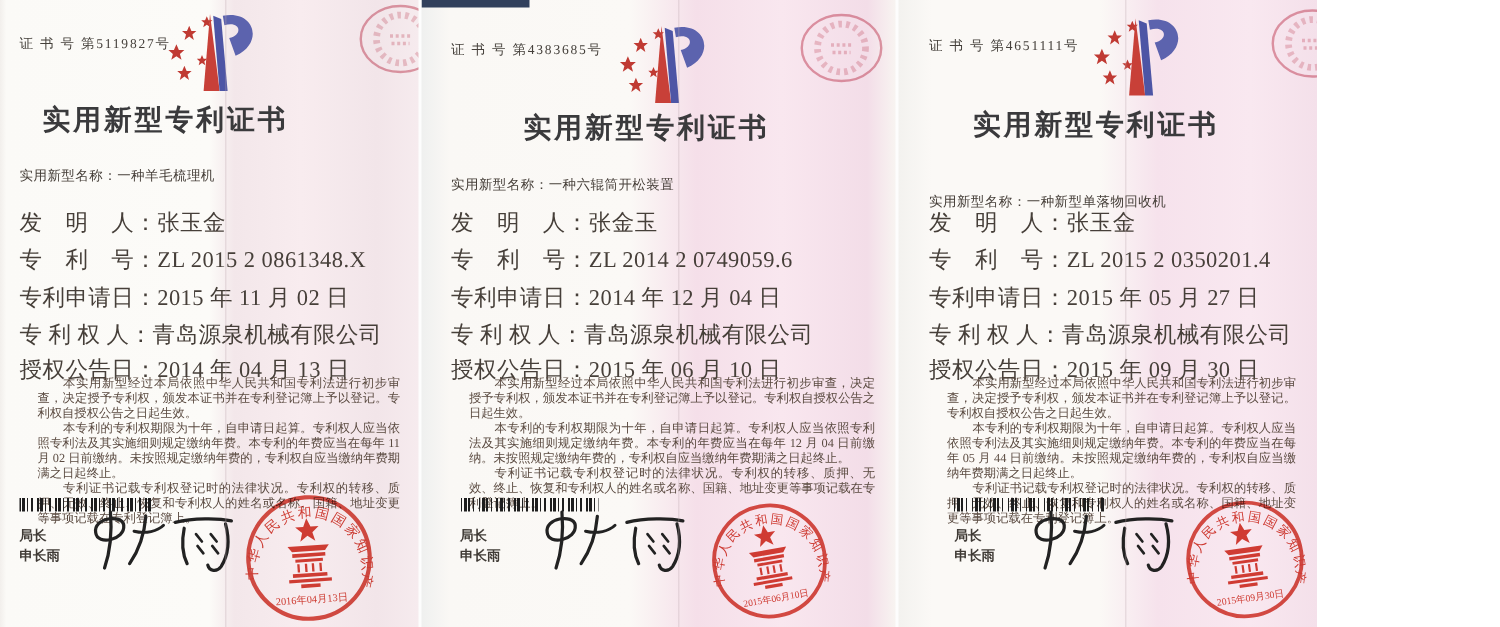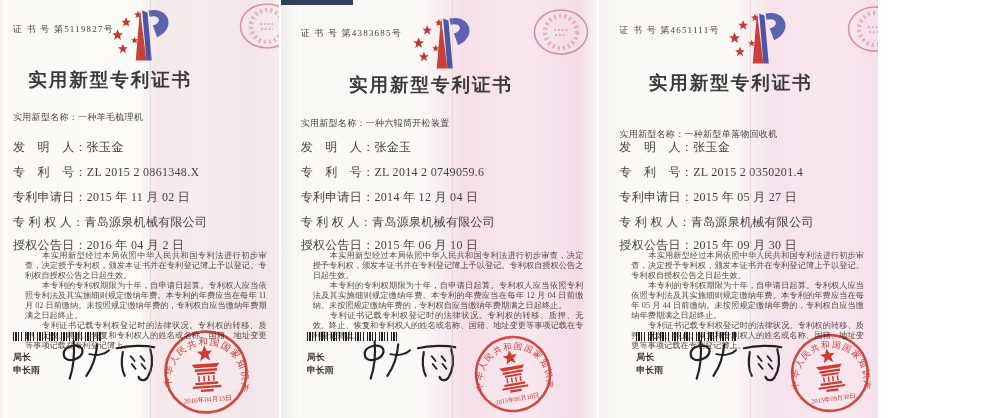--- a/index.html
+++ b/index.html
@@ -23,21 +23,21 @@
   .c2 .rstamp{top:7px;left:250px}.c3 .rstamp{top:4px;left:246px}
 
   .title{position:absolute;top:67px;left:0;right:0;text-align:center;font-size:18.5px;font-weight:bold;
          letter-spacing:2px;color:#3a3a3c;transform:translateX(-29px);}
   .c2 .title{top:72px;transform:translateX(-8px)}.c3 .title{top:70px;transform:translateX(-8px)}
 
   .serif{font-family:"Liberation Serif",serif;}
   .name-line{position:absolute;top:111px;left:13px;font-size:9px;color:#463f39;letter-spacing:.3px;}
   .c2 .name-line{top:117px;left:20px}.c3 .name-line{top:128px;left:20px}
 
-  .frow{position:absolute;left:13px;font-size:12px;color:#463f39;letter-spacing:.3px;}
+  .frow{position:absolute;left:13px;font-size:15px;color:#463f39;letter-spacing:.3px;}
   .c2 .frow,.c3 .frow{left:20px}
   .f1{top:139px}.f2{top:164px}.f3{top:189px}.f4{top:214px}.f5{top:237px}
 
   .body{position:absolute;top:251px;left:13px;right:12px;font-size:8.2px;line-height:10px;
         color:#5a4a40;text-align:justify;font-family:"Liberation Serif",serif;margin-left:12px;}
   .c2 .body,.c3 .body{left:20px;right:14px}
   .body p{margin:0;text-indent:17px;}
 
   .barcode{position:absolute;top:332px;left:13px;width:88px;height:9px;
     background:repeating-linear-gradient(90deg,#1d1d1d 0 1px,transparent 1px 2px,#1d1d1d 2px 4px,
@@ -111,21 +111,21 @@
       </svg>
     <svg class="rstamp" viewBox="0 0 60 52">
         <use href="#sym-rstamp"></use>
       </svg>
     <div class="title">实用新型专利证书</div>
     <div class="name-line serif"><span>实用新型名称：</span><span>一种羊毛梳理机</span></div>
     <div class="frow f1 serif"><span>发　明　人：</span><span>张玉金</span></div>
     <div class="frow f2 serif"><span>专　利　号：</span><span>ZL 2015 2 0861348.X</span></div>
     <div class="frow f3 serif"><span>专利申请日：</span><span>2015 年 11 月 02 日</span></div>
     <div class="frow f4 serif"><span>专 利 权 人：</span><span>青岛源泉机械有限公司</span></div>
-    <div class="frow f5 serif"><span>授权公告日：</span><span>2016 年 04 月 2 日</span></div>
+    <div class="frow f5 serif"><span>授权公告日：</span><span>2014 年 04 月 13 日</span></div>
     <div class="body">
       <p>本实用新型经过本局依照中华人民共和国专利法进行初步审查，决定授予专利权，颁发本证书并在专利登记簿上予以登记。专利权自授权公告之日起生效。</p>
       <p>本专利的专利权期限为十年，自申请日起算。专利权人应当依照专利法及其实施细则规定缴纳年费。本专利的年费应当在每年 11 月 02 日前缴纳。未按照规定缴纳年费的，专利权自应当缴纳年费期满之日起终止。</p>
       <p>专利证书记载专利权登记时的法律状况。专利权的转移、质押、无效、终止、恢复和专利权人的姓名或名称、国籍、地址变更等事项记载在专利登记簿上。</p>
     </div>
     <div class="barcode"></div>
     <div class="director">
       <div>局长</div>
       <div>申长雨</div>
     </div>

